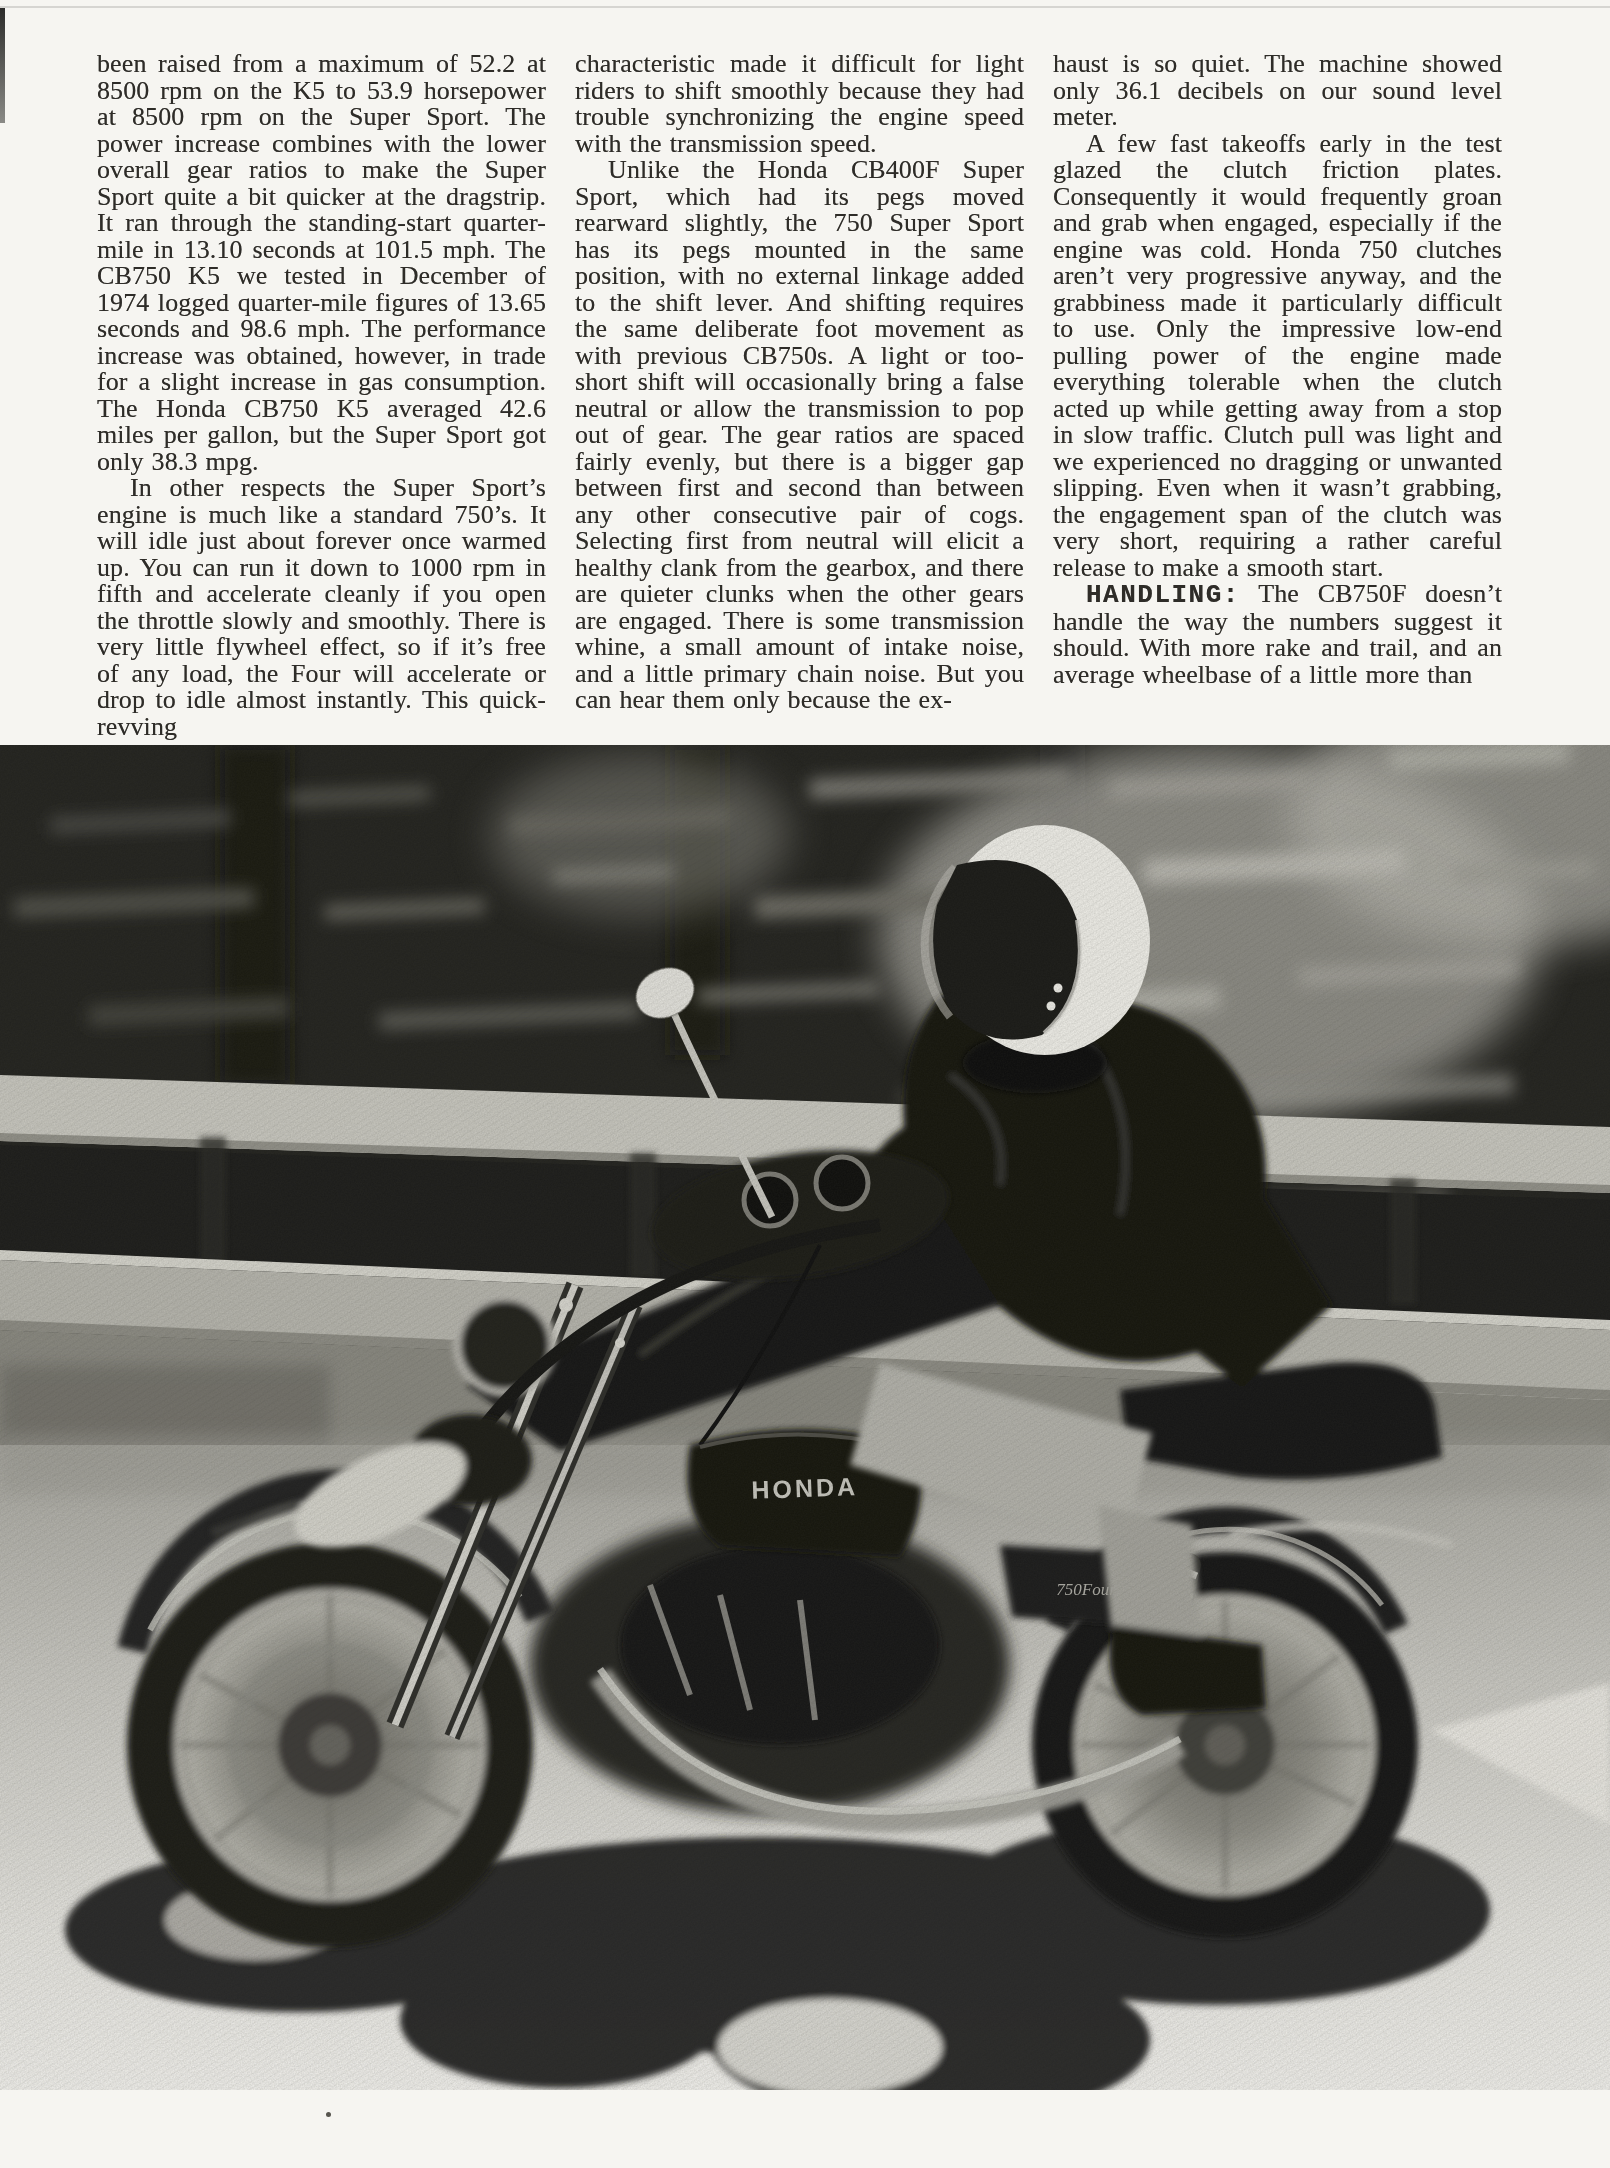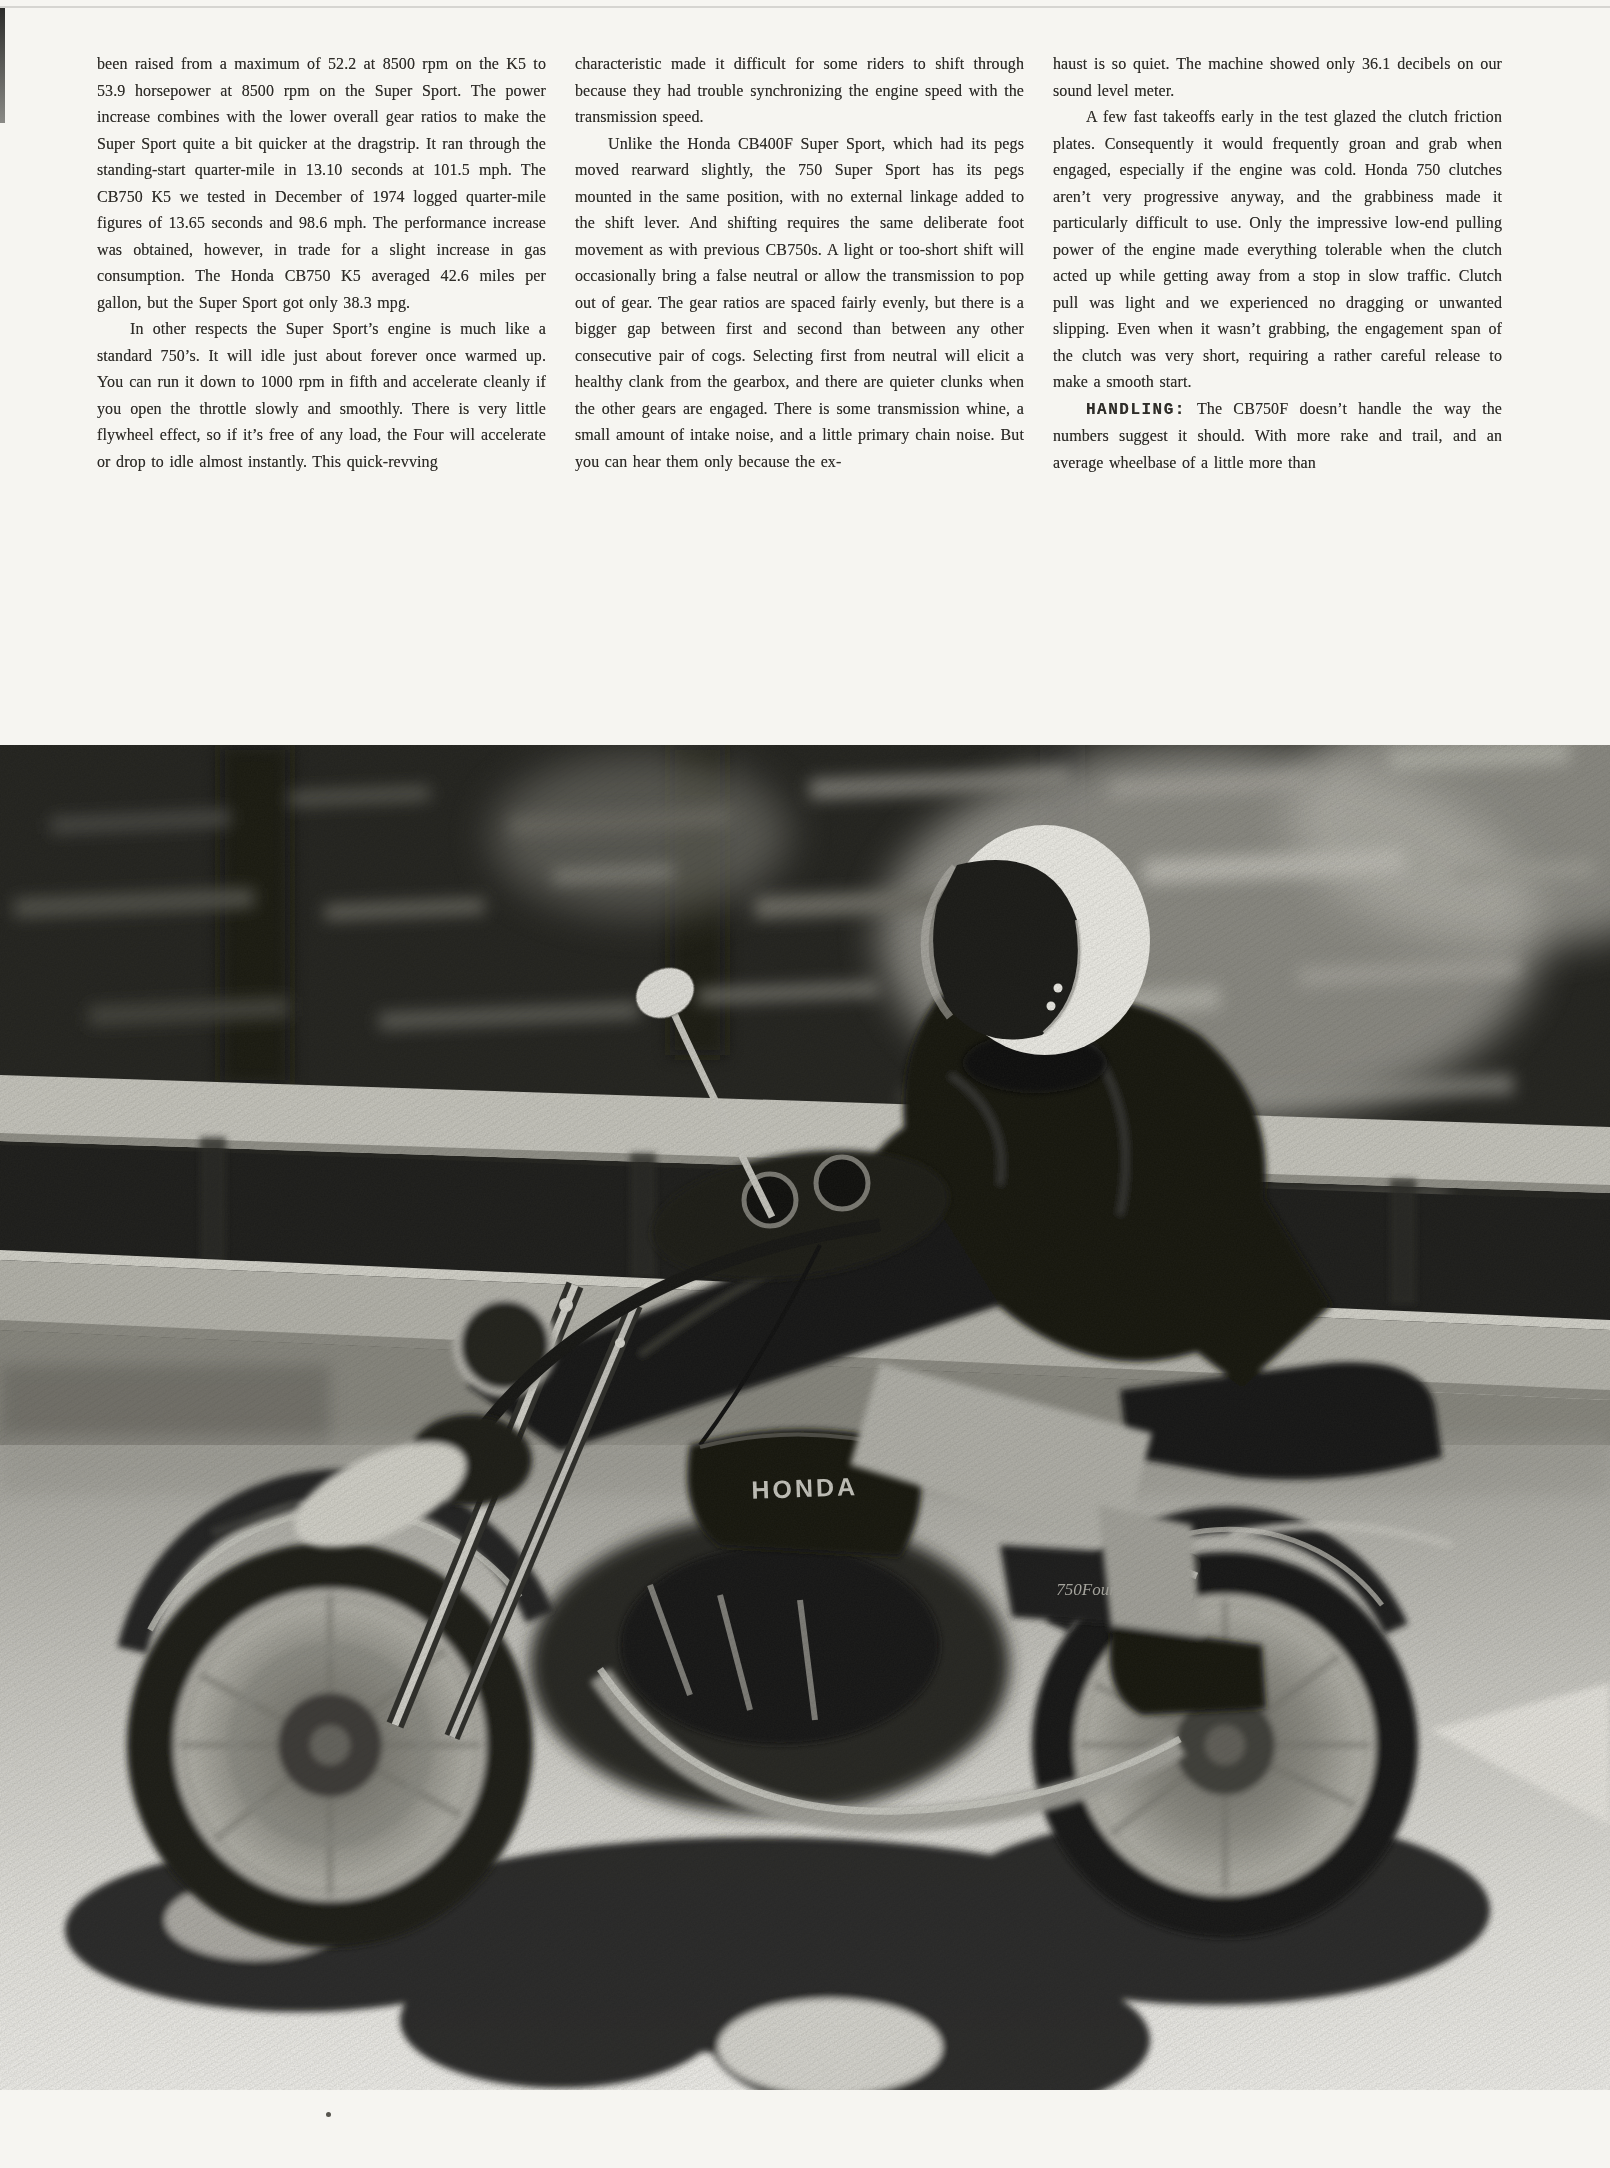--- a/index.html
+++ b/index.html
@@ -19,21 +19,21 @@
     background:linear-gradient(#2c2c2a,#8a8a86);
   }
   .article{
     position:absolute;left:97px;top:51px;
     display:flex;gap:29px;
     color:#2e2c28;
   }
   .col{width:449px;}
   .col p{
     margin:0;
-    font-size:16px;
+    font-size:26px;
     line-height:26.5px;
     text-align:justify;
     word-spacing:1.4px;
     letter-spacing:0.1px;
     text-shadow:0 0 0.5px rgba(44,42,38,0.55);
   }
   .col p.indent{text-indent:33px;}
   .lead{font-weight:bold;letter-spacing:1.5px;font-family:Liberation Mono, monospace;}
   .photo{
     position:absolute;left:0;top:745px;width:1610px;height:1345px;
@@ -51,21 +51,21 @@
 
   <div class="top-hairline"></div>
   <div class="left-edge"></div>
 
   <div class="article">
     <div class="col">
       <p>been raised from a maximum of 52.2 at 8500 rpm on the K5 to 53.9 horsepower at 8500 rpm on the Super Sport. The power increase combines with the lower overall gear ratios to make the Super Sport quite a bit quicker at the dragstrip. It ran through the standing-start quarter-mile in 13.10 seconds at 101.5 mph. The CB750 K5 we tested in December of 1974 logged quarter-mile figures of 13.65 seconds and 98.6 mph. The performance increase was obtained, however, in trade for a slight increase in gas consumption. The Honda CB750 K5 averaged 42.6 miles per gallon, but the Super Sport got only 38.3 mpg.</p>
       <p class="indent">In other respects the Super Sport’s engine is much like a standard 750’s. It will idle just about forever once warmed up. You can run it down to 1000 rpm in fifth and accelerate cleanly if you open the throttle slowly and smoothly. There is very little flywheel effect, so if it’s free of any load, the Four will accelerate or drop to idle almost instantly. This quick-revving</p>
     </div>
     <div class="col">
-      <p>characteristic made it difficult for some riders to shift through because they had trouble synchronizing the engine speed with the transmission speed.</p>
+      <p>characteristic made it difficult for light riders to shift smoothly because they had trouble synchronizing the engine speed with the transmission speed.</p>
       <p class="indent">Unlike the Honda CB400F Super Sport, which had its pegs moved rearward slightly, the 750 Super Sport has its pegs mounted in the same position, with no external linkage added to the shift lever. And shifting requires the same deliberate foot movement as with previous CB750s. A light or too-short shift will occasionally bring a false neutral or allow the transmission to pop out of gear. The gear ratios are spaced fairly evenly, but there is a bigger gap between first and second than between any other consecutive pair of cogs. Selecting first from neutral will elicit a healthy clank from the gearbox, and there are quieter clunks when the other gears are engaged. There is some transmission whine, a small amount of intake noise, and a little primary chain noise. But you can hear them only because the ex-</p>
     </div>
     <div class="col">
       <p>haust is so quiet. The machine showed only 36.1 decibels on our sound level meter.</p>
       <p class="indent">A few fast takeoffs early in the test glazed the clutch friction plates. Consequently it would frequently groan and grab when engaged, especially if the engine was cold. Honda 750 clutches aren’t very progressive anyway, and the grabbiness made it particularly difficult to use. Only the impressive low-end pulling power of the engine made everything tolerable when the clutch acted up while getting away from a stop in slow traffic. Clutch pull was light and we experienced no dragging or unwanted slipping. Even when it wasn’t grabbing, the engagement span of the clutch was very short, requiring a rather careful release to make a smooth start.</p>
       <p class="indent"><span class="lead">HANDLING:</span>
         <span>The CB750F doesn’t handle the way the numbers suggest it should. With more rake and trail, and an average wheelbase of a little more than</span></p>
     </div>
   </div>
 

